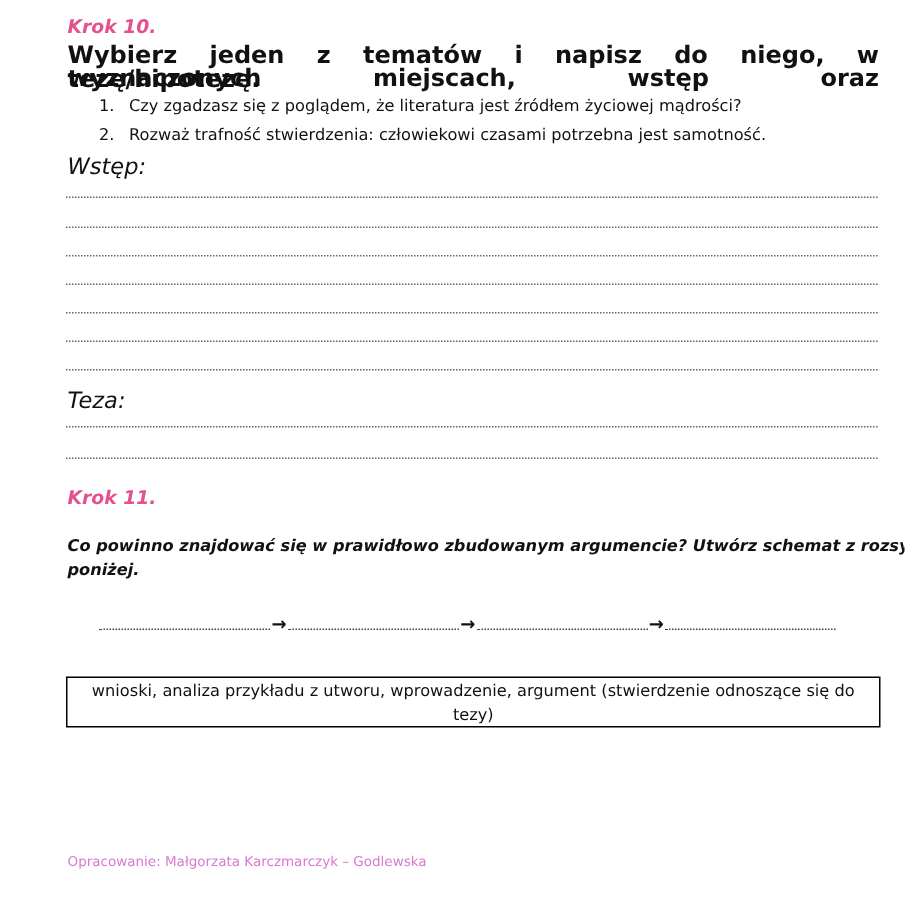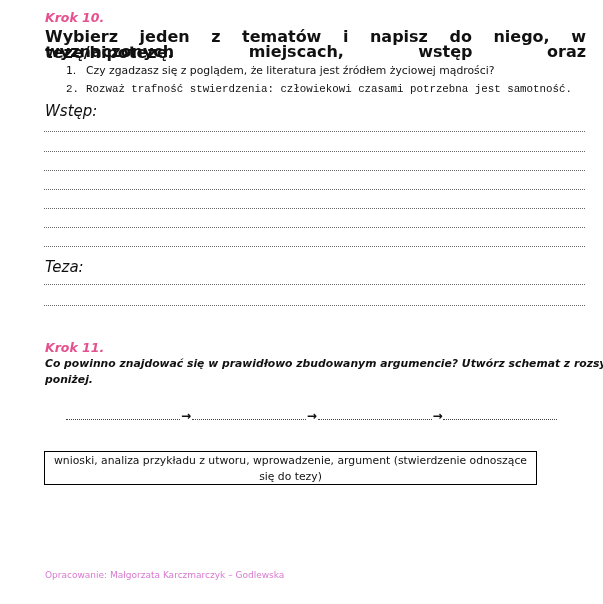--- a/index.html
+++ b/index.html
@@ -25,47 +25,47 @@
 <body>
 
 <div class="abs krok" style="left:45px; top:10px;">Krok 10.</div>
 
 <div class="abs instr instr-justify" style="left:45px; top:29px; width:541px;">Wybierz jeden z tematów i napisz do niego, w wyznaczonych miejscach, wstęp oraz</div>
 <div class="abs instr" style="left:45px; top:45px;">tezę/hipotezę.</div>
 
 <div class="abs item" style="left:66px; top:64px;">
   <span class="num">1.</span><span>Czy zgadzasz się z poglądem, że literatura jest źródłem życiowej mądrości?</span>
 </div>
-<div class="abs item" style="left:66px; top:83px;font-family:Liberation Mono, monospace;">
+<div class="abs item" style="left:66px; top:83px;">
   <span class="num">2.</span><span>Rozważ trafność stwierdzenia: człowiekowi czasami potrzebna jest samotność.</span>
 </div>
 
 <div class="abs label" style="left:45px; top:102px;">Wstęp:</div>
 
 <div class="dotline" style="top:131px;"></div>
 <div class="dotline" style="top:151px;"></div>
 <div class="dotline" style="top:170px;"></div>
 <div class="dotline" style="top:189px;"></div>
 <div class="dotline" style="top:208px;"></div>
 <div class="dotline" style="top:227px;"></div>
 <div class="dotline" style="top:246px;"></div>
 
 <div class="abs label" style="left:45px; top:258px;">Teza:</div>
 
 <div class="dotline" style="top:284px;"></div>
 <div class="dotline" style="top:305px;"></div>
 
-<div class="abs krok" style="left:45px; top:340px;">Krok 11.</div>
+<div class="abs krok" style="left:45px; top:324px;">Krok 11.</div>
 
 <div class="abs q11" style="left:45px; top:356px; width:545px; white-space:nowrap;">Co powinno znajdować się w prawidłowo zbudowanym argumencie? Utwórz schemat z rozsypanki</div>
 <div class="abs q11" style="left:45px; top:372px;text-align:right;">poniżej.</div>
 
 <div class="abs chain" style="left:66px; top:409px;">
   <span class="dots" style="width:114px;"></span><span class="arrow">→</span><span class="dots" style="width:114px;"></span><span class="arrow">→</span><span class="dots" style="width:114px;"></span><span class="arrow">→</span><span class="dots" style="width:114px;"></span>
 </div>
 
-<div class="abs box" style="left:44px; top:451px; width:493px; height:34px;">
+<div class="abs box" style="left:44px; top:451px; width:543px; height:34px;">
   <span>wnioski, analiza przykładu z utworu, wprowadzenie, argument (stwierdzenie odnoszące się do tezy)</span>
 </div>
 
 <div class="abs footer" style="left:45px; top:569px;">
   <div>Opracowanie: Małgorzata Karczmarczyk – Godlewska</div>
 </div>
 
 </body></html>

